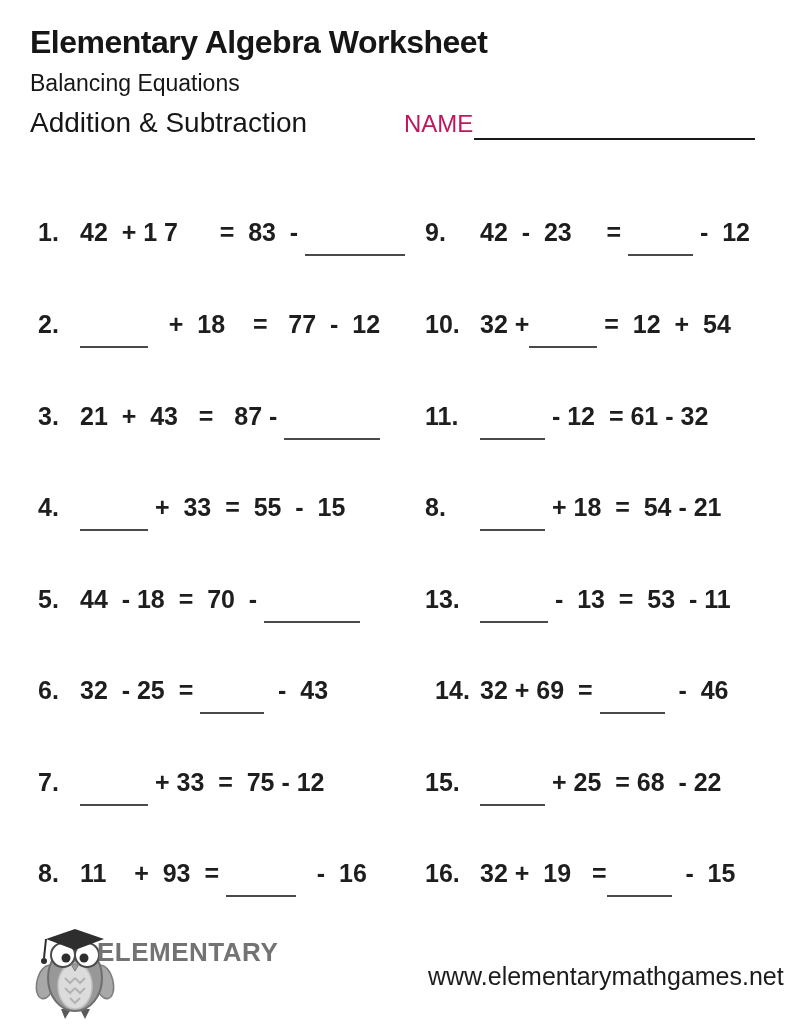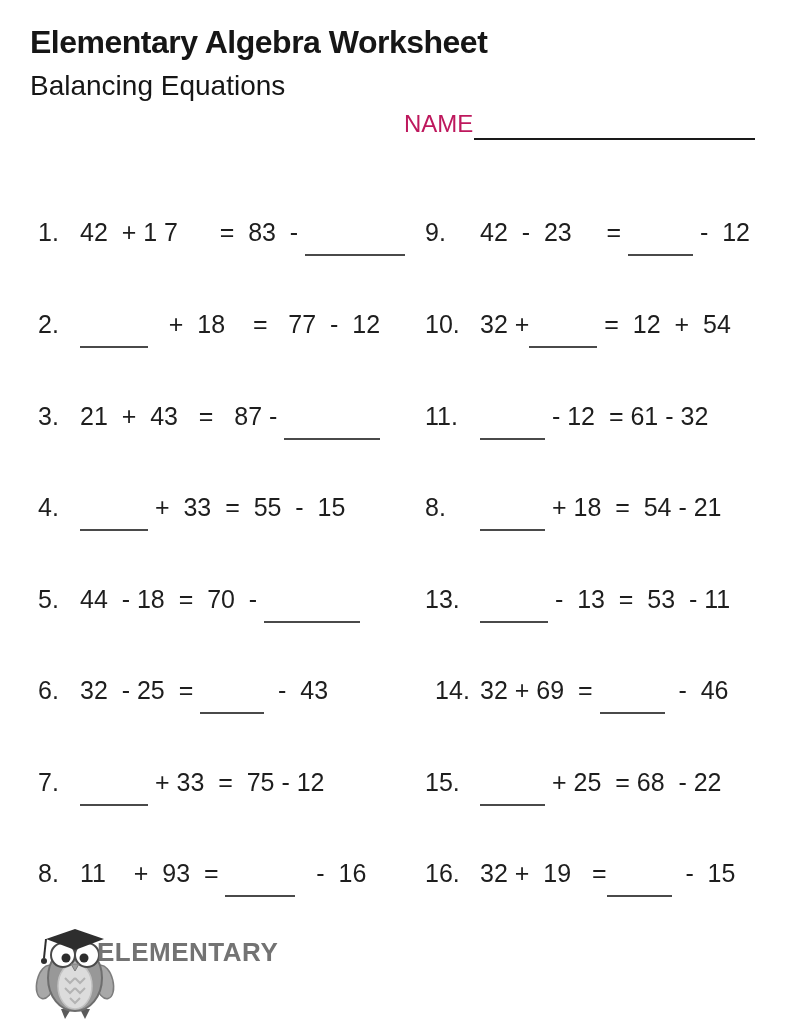--- a/index.html
+++ b/index.html
@@ -8,39 +8,39 @@
     background:#ffffff; overflow:hidden;
     font-family:"Liberation Sans", sans-serif; color:#1c1c1c;padding-left:28px;
   }
   
   .title {
     position:absolute; left:30px; top:24px;
     font-size:32px; font-weight:600; letter-spacing:-0.5px; color:#161616;
   }
   .sub1 {
     position:absolute; left:30px; top:70px;
-    font-size:28px; font-weight:500; color:#161616;
+    font-size:23px; font-weight:500; color:#161616;
   }
   .sub2 {
     position:absolute; left:30px; top:107px;
     font-size:28px; font-weight:500; color:#161616;
   }
   .name-label {
     position:absolute; left:404px; top:110px;
     font-size:24px; font-weight:500; color:#be185d;
   }
   .name-line {
     position:absolute; left:474px; top:116px;
     width:281px; height:22px;
     border-bottom:2px solid #1a1a1a;
   }
   
   .problem {
     position:absolute; font-size:25px; line-height:1.15;
-    white-space:pre; color:#1e1e1e;
+    white-space:pre; color:#1e1e1e;font-weight:bold;
   }
   .pnum { display:inline-block; min-width:42px; }
   .problem.right .pnum { min-width:55px; }
   .blank {
     display:inline-block; height:4px;
     border-bottom:2px solid #4a4a4a;
     transform:translateY(15px);
   }
   
   .owl-wrap { position:absolute; left:34px; top:926px; width:84px; height:96px; }
@@ -55,20 +55,21 @@
     font-size:25px; color:#1c1c1c;
   }
 </style>
 </head>
 <body>
 
 <div class="page">
 
   <div class="title">Elementary Algebra Worksheet</div>
   <div class="sub1">Balancing Equations</div>
+  <div class="sub2">Addition &amp; Subtraction</div>
   <div class="name-label">NAME</div>
   <div class="name-line"></div>
 
   <div id="problems">
       <div class="problem" style="left: 38px; top: 218px;"><span class="pnum">1.</span><span class="ptext">42  + 1 7      =  83  - </span><span class="blank" style="width: 100px;"></span></div>
       <div class="problem" style="left: 38px; top: 310px;"><span class="pnum">2.</span><span class="blank" style="width: 68px;"></span><span class="ptext">   +  18    =   77  -  12</span></div>
       <div class="problem" style="left: 38px; top: 402px;"><span class="pnum">3.</span><span class="ptext">21  +  43   =   87 - </span><span class="blank" style="width: 96px;"></span></div>
       <div class="problem" style="left: 38px; top: 493px;"><span class="pnum">4.</span><span class="blank" style="width: 68px;"></span><span class="ptext"> +  33  =  55  -  15</span></div>
       <div class="problem" style="left: 38px; top: 585px;"><span class="pnum">5.</span><span class="ptext">44  - 18  =  70  - </span><span class="blank" style="width: 96px;"></span></div>
       <div class="problem" style="left: 38px; top: 676px;"><span class="pnum">6.</span><span class="ptext">32  - 25  = </span><span class="blank" style="width: 64px;"></span><span class="ptext">  -  43</span></div>
@@ -108,14 +109,15 @@
 
       <path d="M28 16 q13 11 26 0 v-6 h-26 z" fill="#383838"></path>
       <polygon points="12,13 41,3 70,13 41,24" fill="#2e2e2e"></polygon>
       <polyline points="12,13 10,32" fill="none" stroke="#2e2e2e" stroke-width="2"></polyline>
       <circle cx="10" cy="35" r="3" fill="#2e2e2e"></circle>
     </svg>
   </div>
   <div class="logo-text">
     <div class="l1">Elementary</div>
   </div>
+  <div class="site-url">www.elementarymathgames.net</div>
 
 </div>
 
 </body></html>

